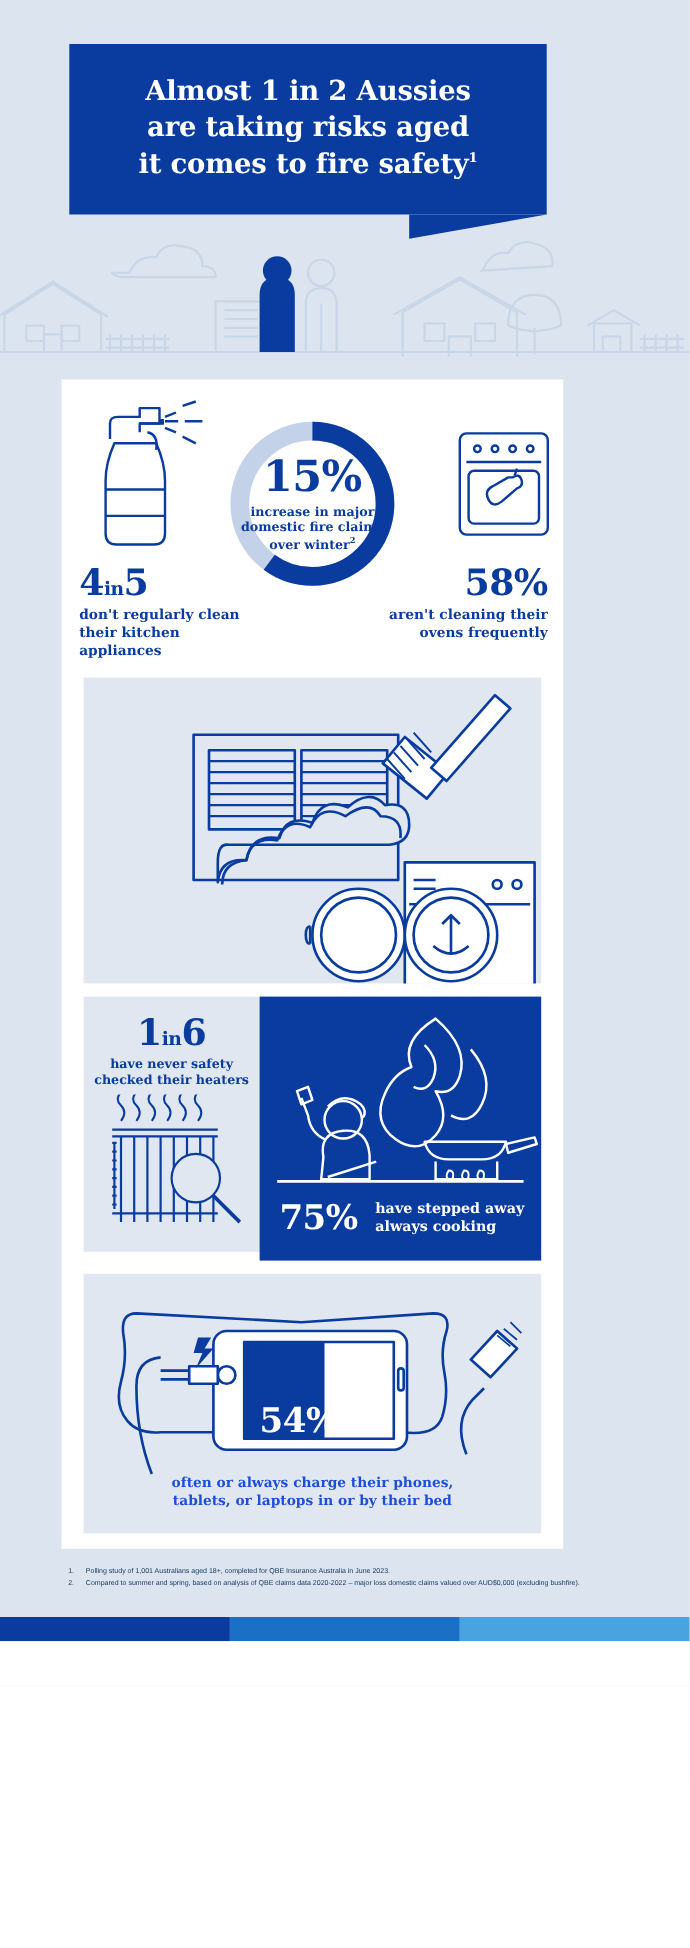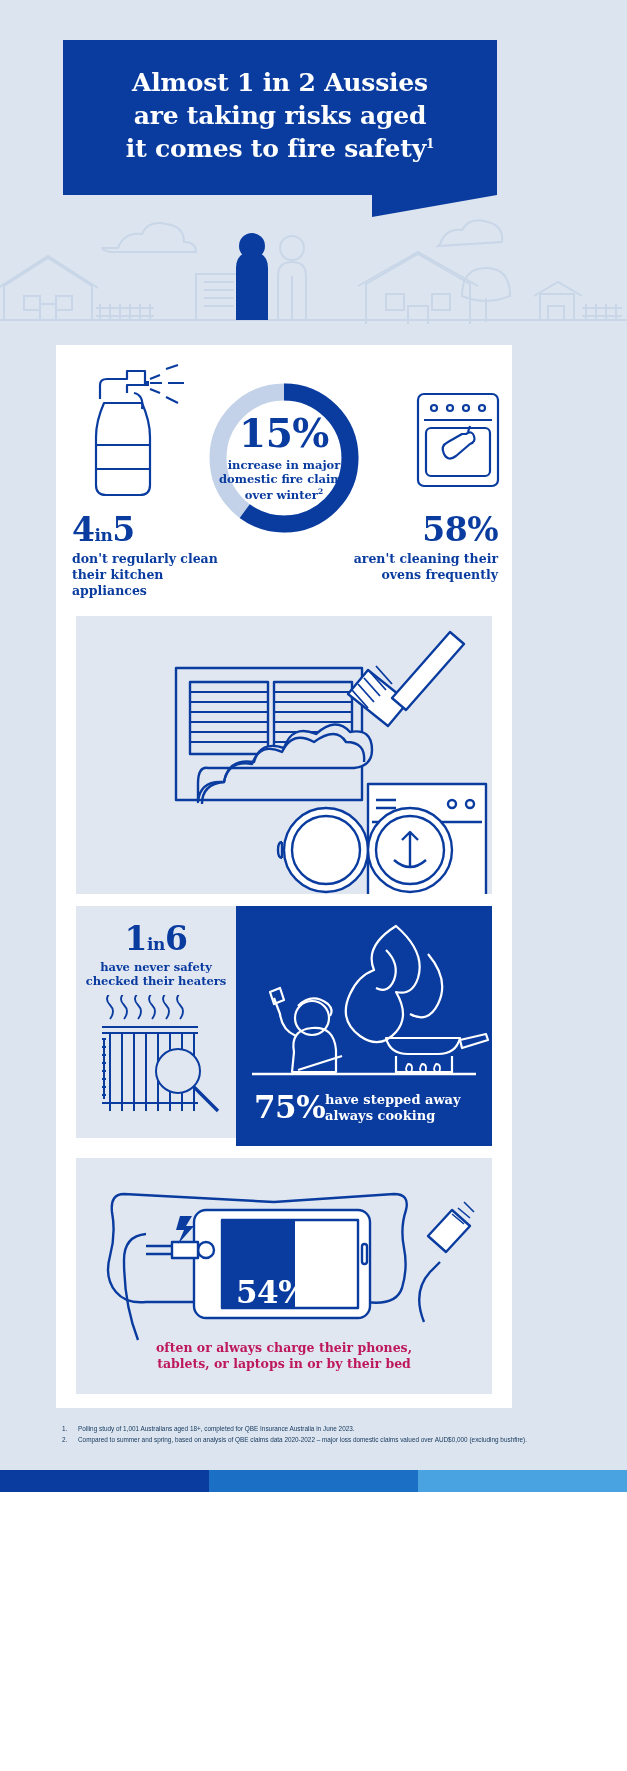--- a/index.html
+++ b/index.html
@@ -119,41 +119,41 @@
   }
   .heaterbox .big { text-align: center; margin-top: 16px; }
   .heaterbox .sub { text-align: center; font-size: 11.5px; }
   .cookbox {
     position: absolute; left: 160px; top: 0;
     width: 256px; height: 240px;
     background: #0a3ca0;
   }
   .cook-stat {
     position: absolute; left: 18px; bottom: 22px;
-    display: flex; align-items: flex-start; gap: 0;
+    display: flex; align-items: flex-start; gap: 16px;
   }
   .cook-num {
     color: #ffffff; font-size: 31px; font-weight: bold;
     line-height: 1; letter-spacing: -0.5px;
   }
   .cook-cap {
     color: #ffffff; font-size: 13px; font-weight: bold;
     line-height: 1.25;
   }
   
   .panel54 {
     position: relative;
     margin: 12px 20px 0 20px;
     height: 236px;
     background: #e1e7f1;
   }
   .p54-cap {
     position: absolute; left: 0; right: 0; bottom: 22px;
     text-align: center;
-    color: #be185d; font-size: 12.5px; font-weight: bold;
+    color: #1d4ed8; font-size: 12.5px; font-weight: bold;
     line-height: 1.3;
   }
   .p54-num {
     position: absolute; left: 160px; top: 116px;
     color: #ffffff; font-size: 31px; font-weight: bold;
     letter-spacing: -0.5px;
   }
   
   .notes {
     position: absolute;

